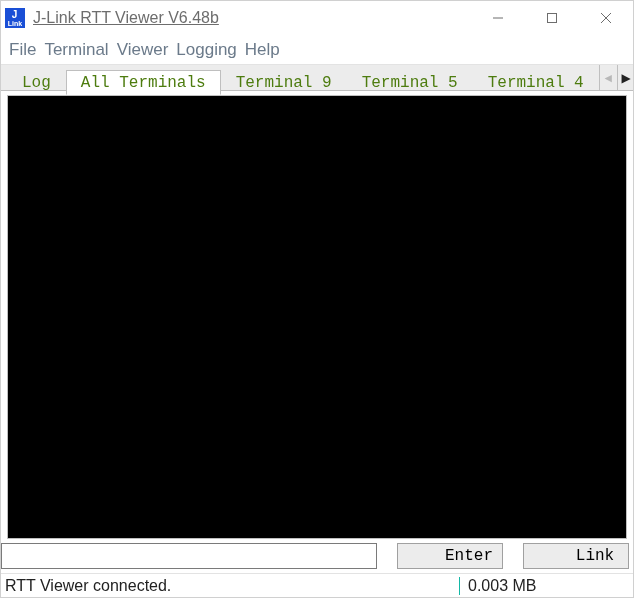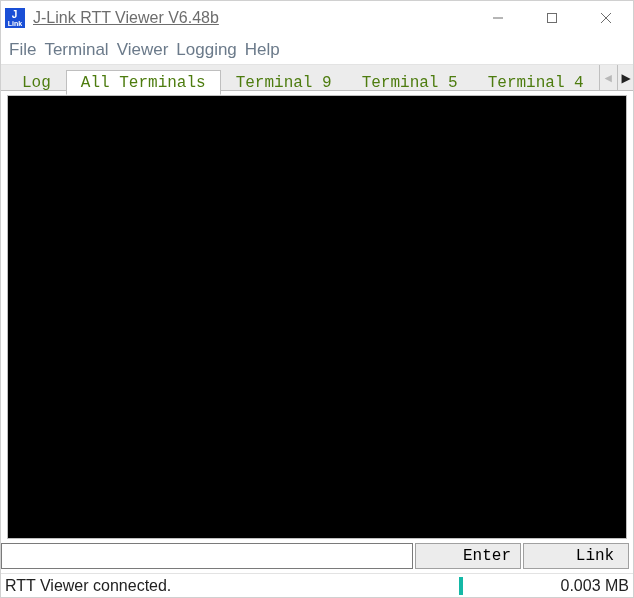--- a/index.html
+++ b/index.html
@@ -125,37 +125,37 @@
     padding: 0 4px;
     outline: none;
     margin-left: 0;
   }
   .cmd-btn {
     width: 106px;
     border: 1px solid #a0a0a0;
     background: #ececec;
     font-family: "Courier New", monospace;
     font-size: 16px;
-    margin-left: 2px;
+    margin-left: 20px;
     cursor: default;
     padding-left: 44px;
   }
 
   
   .statusbar {
     height: 24px;
     display: flex;
     align-items: center;
     padding: 0 4px;
     font-size: 16px;
     color: #222;
     border-top: 1px solid #e3e3e3;
   }
   .status-left { flex: 1; white-space: nowrap; overflow: hidden; }
-  .status-right { width: 170px; text-align: right; padding-left: 8px; border-left: 4px solid #14b8a6; }
+  .status-right { width: 170px; text-align: left; padding-left: 8px; border-left: 1px solid #14b8a6; }
 </style>
 </head>
 <body>
 
 <div class="titlebar">
   <div class="app-icon">
     <span class="line1">J</span>
       <span>Link</span>
   </div>
   <div class="title-text">J-Link RTT Viewer V6.48b</div>

